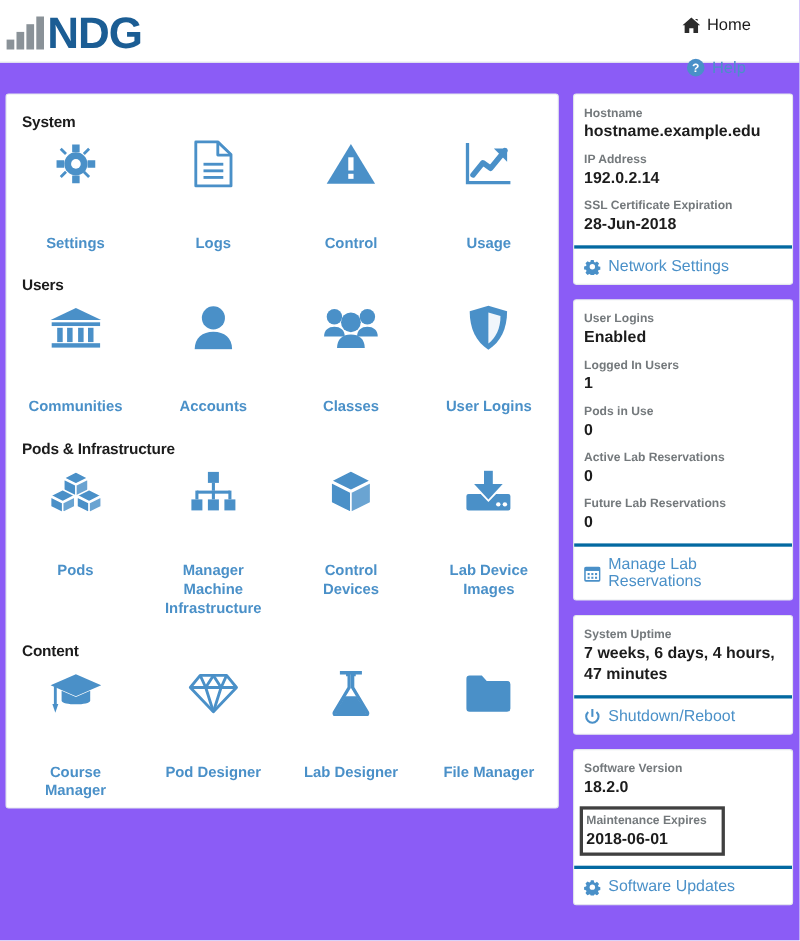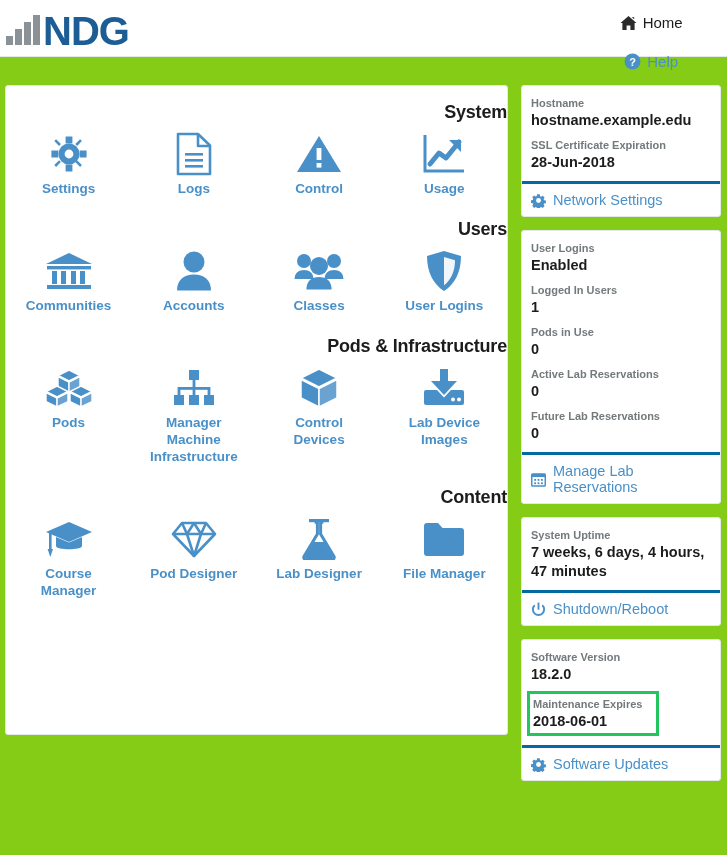--- a/index.html
+++ b/index.html
@@ -2,21 +2,21 @@
 <html><head>
 <meta charset="utf-8">
 <style>
   html, body {
     margin: 0; padding: 0;
     width: 727px; height: 855px;
     background: #f4f7f9;
     font-family: "Liberation Sans", sans-serif;
     -webkit-font-smoothing: antialiased;
   }
-  .page { position: relative; width: 727px; height: 855px; overflow: hidden; background: #84cc16; }
+  .page { position: relative; width: 727px; height: 855px; overflow: hidden; background: #8b5cf6; }
 
   
   .header {
     position: absolute; left: 0; top: 0; width: 727px; height: 57px;
     background: #ffffff; border-bottom: 1px solid #e2e7eb;
     box-sizing: border-box;
   }
   .logo { position: absolute; left: 6px; top: 8px; display: flex; align-items: flex-end; height: 40px; }
   .logo-bars { display: flex; align-items: flex-end; gap: 2px; margin-right: 3px; margin-bottom: 3px; }
   .logo-bars i { display: block; width: 7px; background: #8a9298; }
@@ -40,27 +40,27 @@
   }
 
   
   .main-card {
     position: absolute; left: 5px; top: 85px; width: 503px; height: 650px;
     background: #ffffff; border: 1px solid #e3e8ec; border-radius: 3px;
     box-sizing: border-box;
   }
   .section { padding: 0; }
   .section-title {
-    font-size: 18px; font-weight: bold; color: #1c1c1c;
-    margin: 0 0 4px 14px; padding-top: 16px; letter-spacing: -0.2px; text-align: right;
+    font-size: 14px; font-weight: bold; color: #1c1c1c;
+    margin: 0 0 4px 14px; padding-top: 16px; letter-spacing: -0.2px;
   }
   .tile-row { display: flex; }
   .tile {
     flex: 1 1 0; display: flex; flex-direction: column; align-items: center;
-    padding: 4px 4px 6px 4px; cursor: pointer; text-decoration: none;
+    padding: 4px 4px 6px 4px; cursor: pointer; text-decoration: none; gap: 37px;
   }
   .tile-ico { height: 46px; display: flex; align-items: center; justify-content: center; margin-bottom: 3px; }
   .tile-label {
     font-size: 13.5px; font-weight: bold; color: #4a90c8; text-align: center;
     line-height: 17px; max-width: 96px;
   }
 
   
   .side { position: absolute; left: 521px; top: 85px; width: 200px; }
   .panel {
@@ -72,21 +72,21 @@
   .field:last-child { margin-bottom: 0; }
   .field-label { font-size: 11px; font-weight: bold; color: #74797c; line-height: 16px; }
   .field-value { font-size: 14.5px; color: #1c1c1c; line-height: 19px; font-weight: bold; }
   .panel-footer {
     border-top: 3px solid #0369a1; padding: 8px 9px;
     display: flex; align-items: center; gap: 7px; cursor: pointer;
   }
   .panel-footer .ftxt { font-size: 14.5px; color: #4a90c8; }
 
   .highlight-box {
-    border: 3px solid #22c55e; padding: 2px 3px 2px 3px; margin: 0 0 0 -4px;
+    border: 3px solid #404040; padding: 2px 3px 2px 3px; margin: 0 0 0 -4px;
     display: inline-block; box-sizing: border-box; width: 132px;
   }
 
   svg { display: block; }
 </style>
 </head>
 <body>
 
 <div class="page">
 
@@ -370,20 +370,24 @@
 
   <div class="side">
 
     <div class="panel">
       <div class="panel-body">
         <div class="field">
           <div class="field-label">Hostname</div>
           <div class="field-value">hostname.example.edu</div>
         </div>
         <div class="field">
+          <div class="field-label">IP Address</div>
+          <div class="field-value">192.0.2.14</div>
+        </div>
+        <div class="field">
           <div class="field-label">SSL Certificate Expiration</div>
           <div class="field-value">28-Jun-2018</div>
         </div>
       </div>
       <div class="panel-footer">
         <span>
           <svg width="15" height="15" viewBox="0 0 16 16">
             <path fill="#4a90c8" d="M6.4 0.6h3.2l0.4 2.2 1.3 0.6 1.9-1.2 2.3 2.3-1.2 1.9 0.6 1.3 2.2 0.4v3.2l-2.2 0.4-0.6 1.3 1.2 1.9-2.3 2.3-1.9-1.2-1.3 0.6-0.4 2.2H6.4l-0.4-2.2-1.3-0.6-1.9 1.2L0.5 14.6l1.2-1.9-0.6-1.3L-1.1 11V7.8l2.2-0.4 0.6-1.3L0.5 4.2 2.8 1.9l1.9 1.2 1.3-0.6z" transform="scale(0.88) translate(1,1)"></path>
             <circle cx="8" cy="8" r="2.6" fill="#ffffff"></circle>
           </svg>

